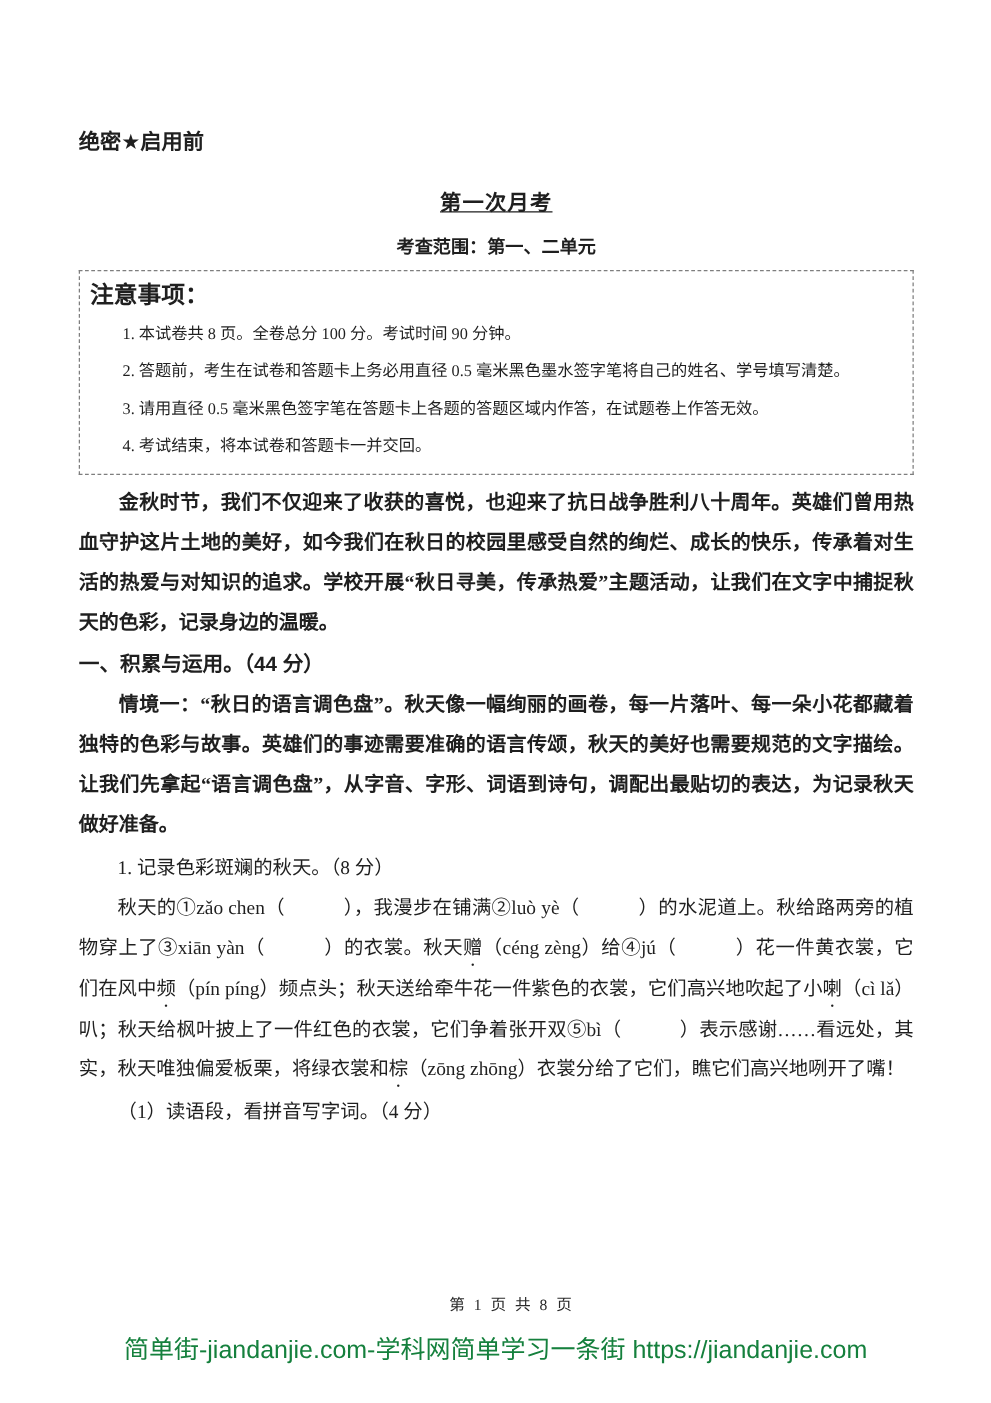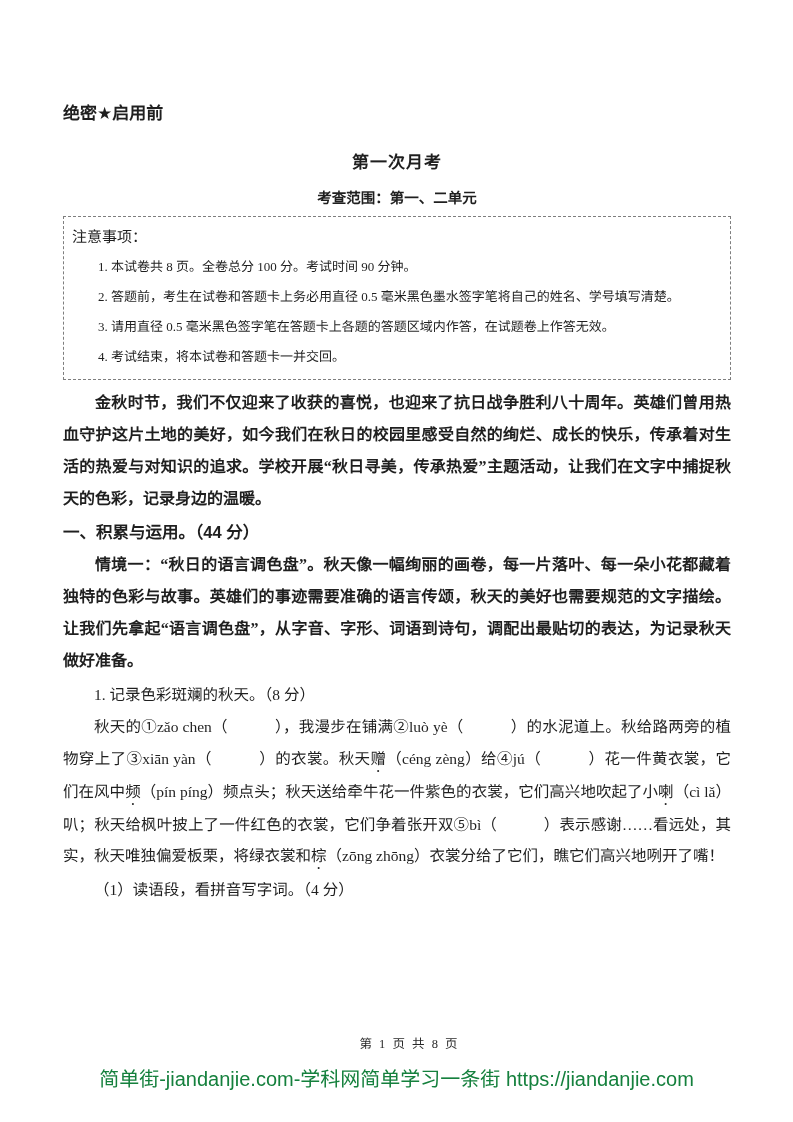--- a/index.html
+++ b/index.html
@@ -39,39 +39,40 @@
     letter-spacing: 0.5px;
   }
   .subtitle {
     margin: 26px 0 0 0;
     font-family: "Liberation Sans", "DejaVu Sans", sans-serif;
     font-weight: bold;
     font-size: 17px;
     line-height: 24px;
     text-align: center;
     letter-spacing: 1px;
+    text-decoration: underline;
   }
   .scope {
     margin: 13px 0 0 0;
     font-size: 14.5px;
     line-height: 20px;
     text-align: center;
   }
   .scope-label { font-weight: bold; font-family: Liberation Mono, monospace; }
   .scope-value { font-weight: bold; }
   .notice-box {
     margin-top: 7px;
     border: 1px dashed #7e7e7e;
     padding: 5px 12px 7px 8px;
   }
   .notice-heading {
     margin: 0;
     font-family: "Liberation Sans", "DejaVu Sans", sans-serif;
-    font-weight: normal;
-    font-size: 15px;
+    font-weight: bold;
+    font-size: 19px;
     line-height: 30px;
   }
   .notice-item {
     margin: 0;
     font-size: 13px;
     line-height: 30px;
     text-indent: 2em;
     text-align: justify;
   }
   .intro {

